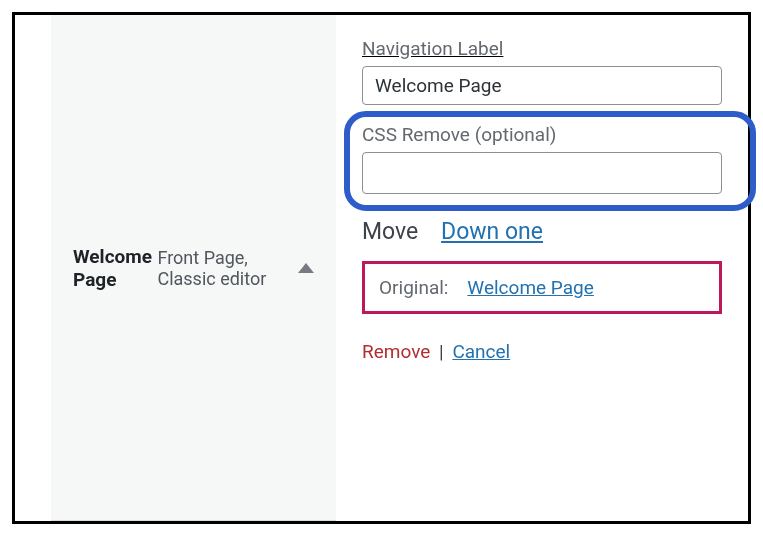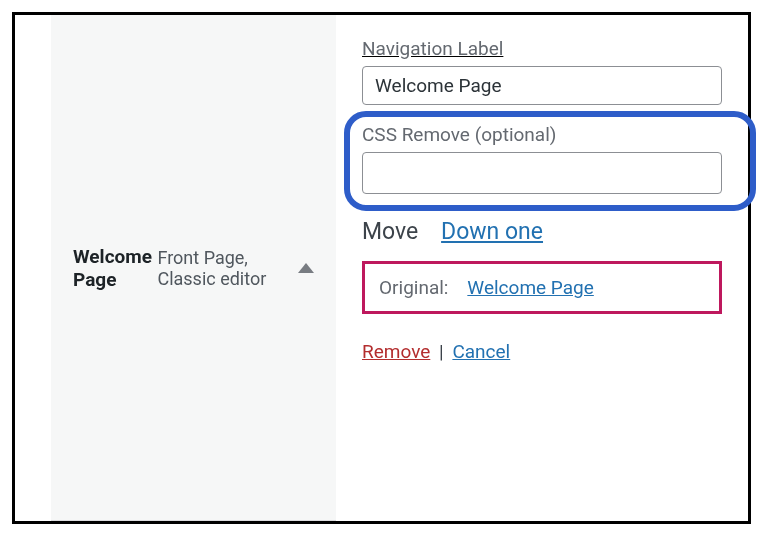--- a/index.html
+++ b/index.html
@@ -114,21 +114,20 @@
     .original-box .link {
       color: #2271b1;
       text-decoration: underline;
       cursor: pointer;
     }
     .actions {
       font-size: 19px;
     }
     .remove-link {
       color: #b32d2e;
-      text-decoration: underline;
       cursor: pointer;
     }
     .cancel-link {
       color: #2271b1;
       text-decoration: underline;
       cursor: pointer;
       text-align: center;
     }
     .sep {
       color: #3c434a;

